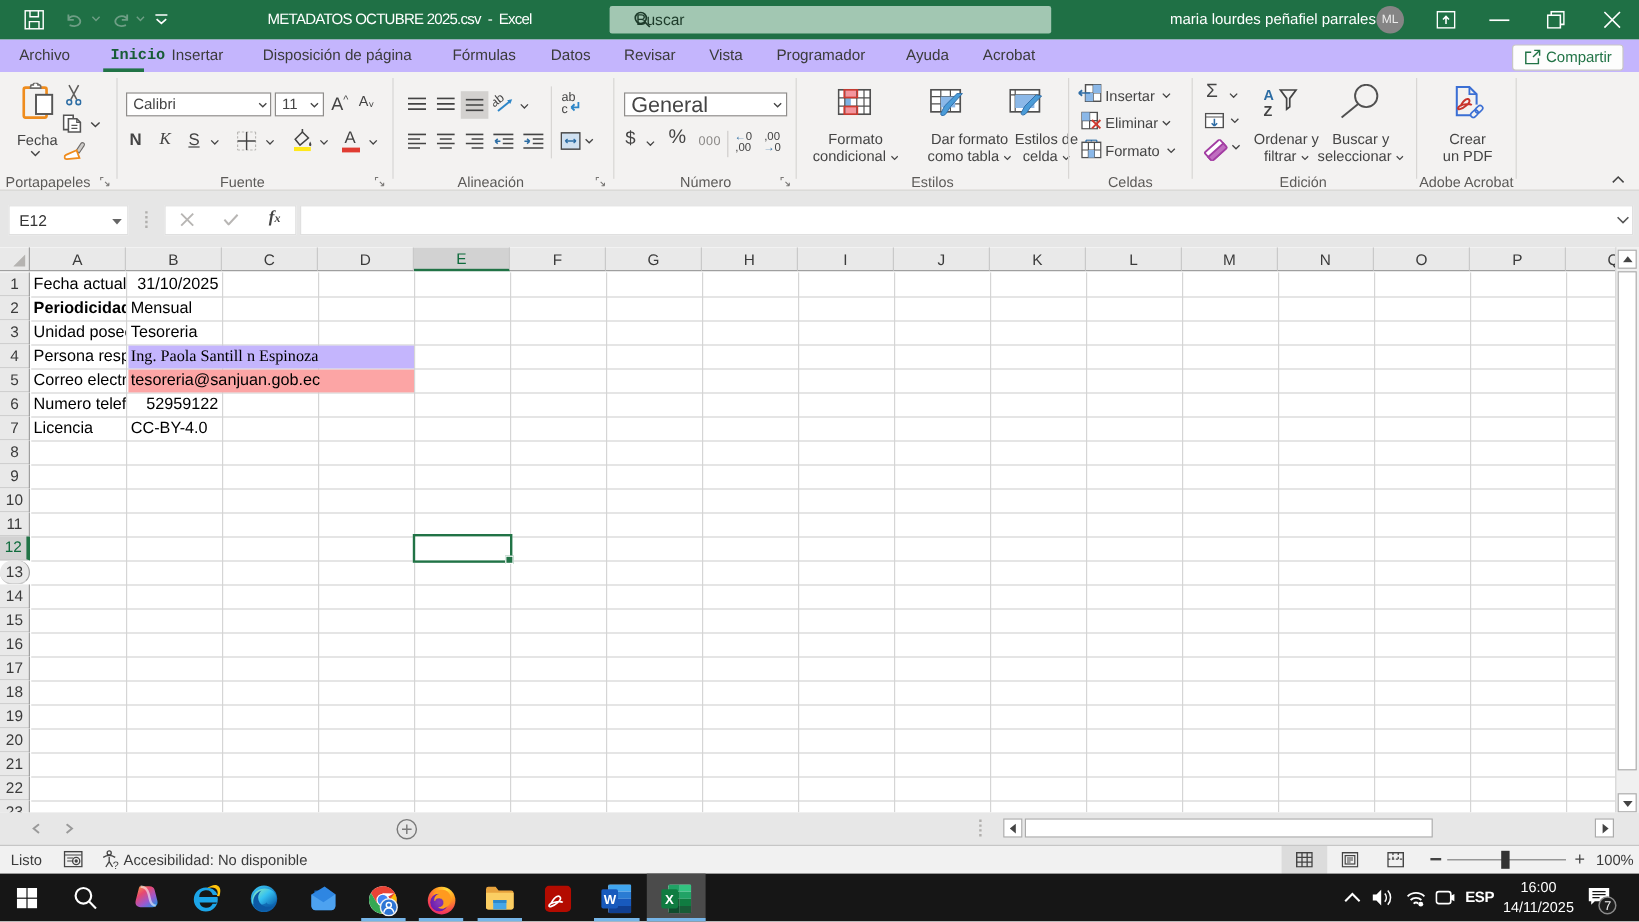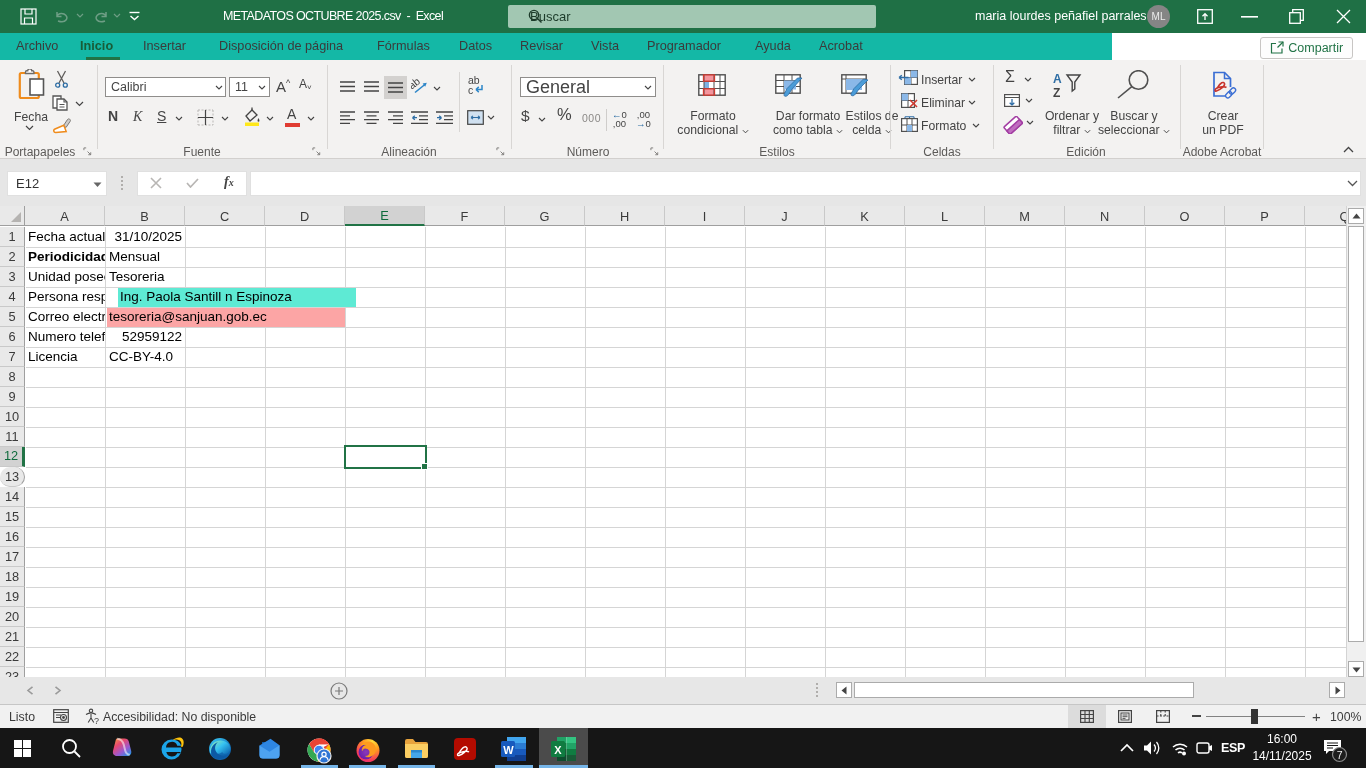--- a/index.html
+++ b/index.html
@@ -8,21 +8,21 @@
 .abs { position:absolute; }
 
 
 #titlebar { left:0; top:0; width:1366px; height:33px; background:#1f7045; }
 #doctitle { left:223px; top:0; height:33px; line-height:33px; color:#fff; font-size:12.5px; letter-spacing:-0.62px; }
 #searchbox { left:508px; top:5px; width:368px; height:23px; background:#a2c7b2; border-radius:2px; color:#1d3b2a; font-size:13px; line-height:23px; }
 #username { left:975px; top:0; line-height:33px; color:#fff; font-size:12.5px; }
 #avatar { left:1147px; top:5px; width:23px; height:23px; border-radius:50%; background:#858585; color:#ececec; font-size:10px; text-align:center; line-height:23px; }
 
 
-#tabrow { left:0; top:33px; width:1112px; height:27px; background:#14b8a6; }
+#tabrow { left:0; top:33px; width:1366px; height:27px; background:#c4b5fd; }
 .rtab { position:absolute; top:0; height:27px; line-height:26px; font-size:12.7px; color:#3b3b3b; }
 #tab-inicio { color:#185c37; font-weight:bold; }
 #inicio-underline { position:absolute; left:86px; top:57px; width:34px; height:3px; background:#217346; }
 #compartir { position:absolute; left:1260px; top:37px; width:93px; height:22px; background:#fdfdfd; border:1px solid #c8c6c4; border-radius:3px; color:#217346; font-size:12.5px; line-height:20px; text-align:center; }
 
 
 #ribbon { left:0; top:60px; width:1366px; height:99px; background:#f3f2f1; border-bottom:1px solid #d2d0ce; font-size:11.5px; color:#444; }
 .gsep { position:absolute; top:5px; height:84px; width:1px; background:#d8d6d4; }
 .glabel { position:absolute; top:85px; width:140px; text-align:center; color:#5c5a58; font-size:12px; }
 .dlg { position:absolute; top:87px; width:10px; height:10px; }
@@ -110,21 +110,21 @@
       <rect x="0.7" y="3.7" width="10.6" height="10.6"></rect>
       <path d="M3.7 3.4 V0.7 H14.3 V11.3 H11.7"></path>
     </g>
   </svg>
 <svg class="abs" style="left:1336px;top:9px;" width="15" height="15" viewBox="0 0 15 15">
     <path d="M1 1 L14 14 M14 1 L1 14" stroke="#fff" stroke-width="1.3"></path>
   </svg>
 
 <div class="abs" id="tabrow">
   <span class="rtab" style="left:16px;">Archivo</span>
-  <span class="rtab" id="tab-inicio" style="left:80px;">Inicio</span>
+  <span class="rtab" id="tab-inicio" style="left:92px;font-family:Liberation Mono, monospace;">Inicio</span>
   <span class="rtab" style="left:143px;">Insertar</span>
   <span class="rtab" style="left:219px;">Disposición de página</span>
   <span class="rtab" style="left:377px;">Fórmulas</span>
   <span class="rtab" style="left:459px;">Datos</span>
   <span class="rtab" style="left:520px;">Revisar</span>
   <span class="rtab" style="left:591px;">Vista</span>
   <span class="rtab" style="left:647px;">Programador</span>
   <span class="rtab" style="left:755px;">Ayuda</span>
   <span class="rtab" style="left:819px;">Acrobat</span>
 </div>
@@ -586,21 +586,21 @@
       <div class="gridh" style="top:461px;"></div>
     </div>
 
   <div class="cell" style="left:26px;top:21px;width:79px;">Fecha actualización de la</div>
   <div class="cell" style="left:107px;top:21px;width:77px;text-align:right;">31/10/2025</div>
   <div class="cell" style="left:26px;top:41px;width:79px;font-weight:bold;">Periodicidad</div>
   <div class="cell" style="left:107px;top:41px;width:200px;">Mensual</div>
   <div class="cell" style="left:26px;top:61px;width:79px;">Unidad poseedora</div>
   <div class="cell" style="left:107px;top:61px;width:200px;">Tesoreria</div>
   <div class="cell" style="left:26px;top:81px;width:79px;">Persona responsable</div>
-  <div class="cell" style="left:118px;top:82px;width:238px;background:#5eead4;height:19px;line-height:18px;">Ing. Paola Santill n Espinoza</div>
+  <div class="cell" style="left:107px;top:82px;width:238px;background:#c4b5fd;height:19px;line-height:18px;font-family:Liberation Serif, serif;">Ing. Paola Santill n Espinoza</div>
   <div class="cell" style="left:26px;top:101px;width:79px;">Correo electronico</div>
   <div class="cell" style="left:107px;top:102px;width:238px;background:#fca5a5;height:19px;line-height:18px;">tesoreria@sanjuan.gob.ec</div>
   <div class="cell" style="left:26px;top:121px;width:79px;">Numero telefonico</div>
   <div class="cell" style="left:107px;top:121px;width:77px;text-align:right;">52959122</div>
   <div class="cell" style="left:26px;top:141px;width:79px;">Licencia</div>
   <div class="cell" style="left:107px;top:141px;width:200px;">CC-BY-4.0</div>
 
   <div class="abs" style="left:344px;top:239px;width:83px;height:24px;border:2px solid #217346;background:#fff;"></div>
   <div class="abs" style="left:421px;top:257px;width:7px;height:7px;background:#217346;border:1px solid #fff;"></div>
 </div>

